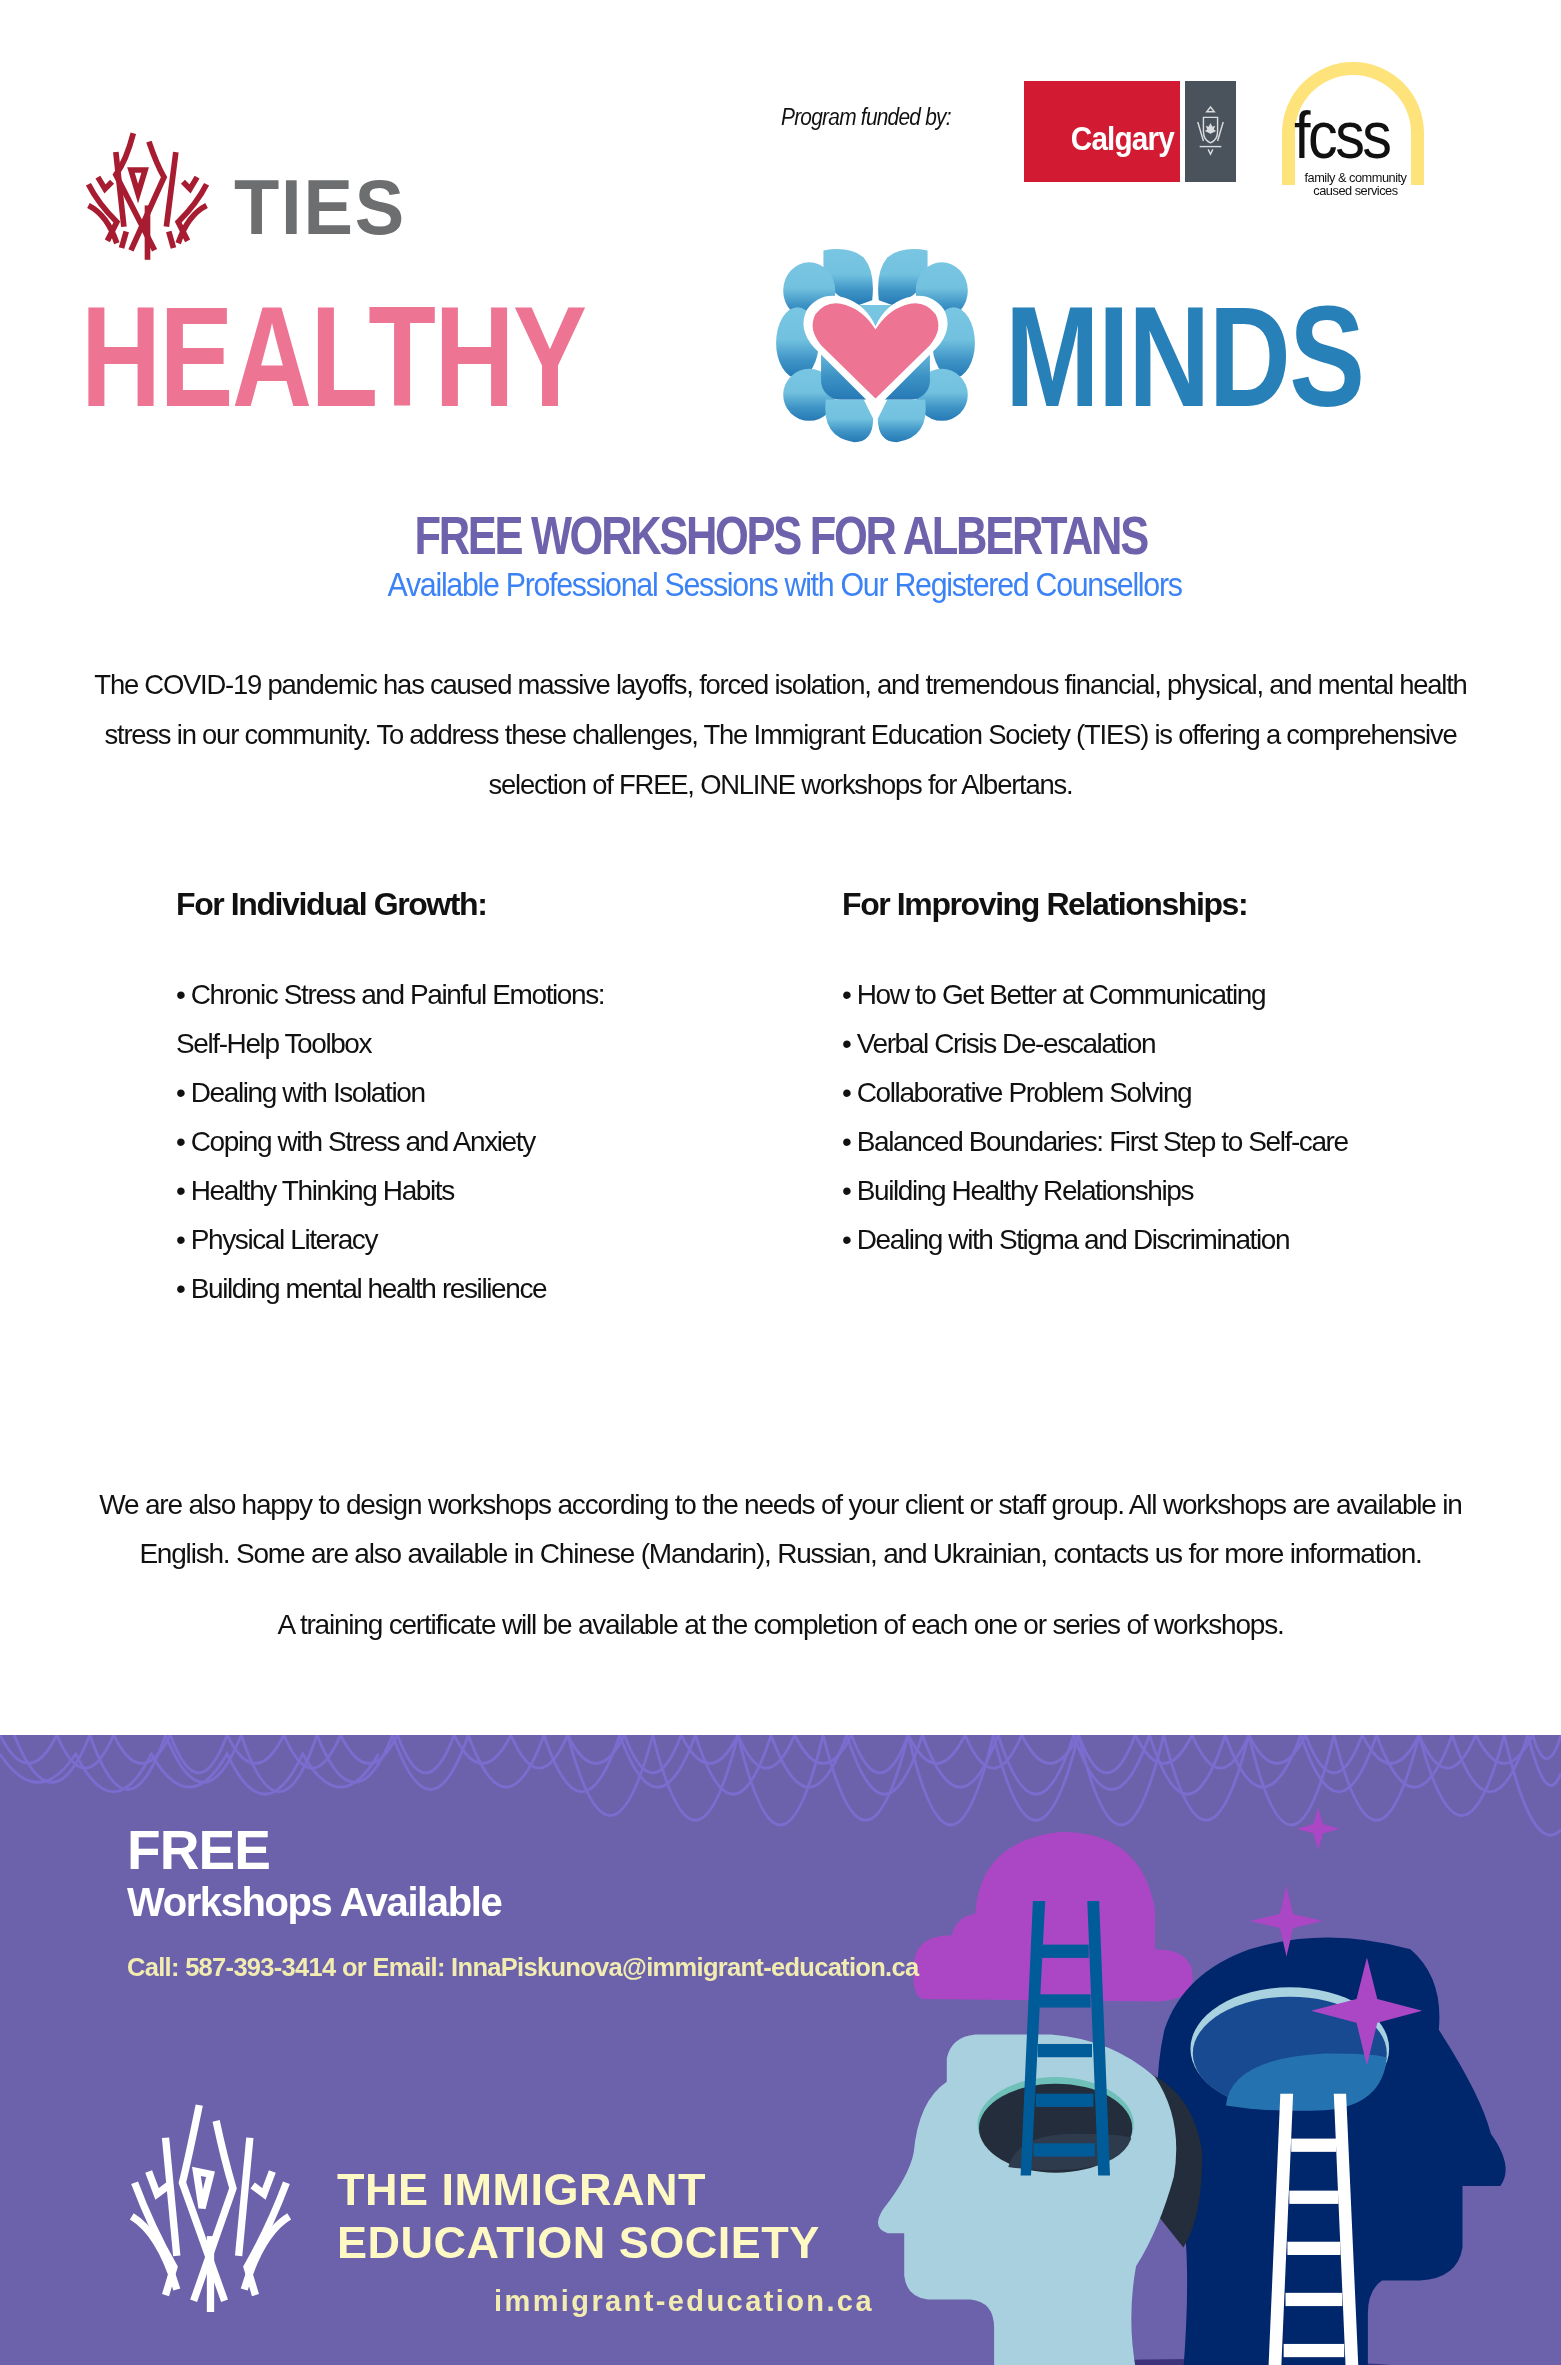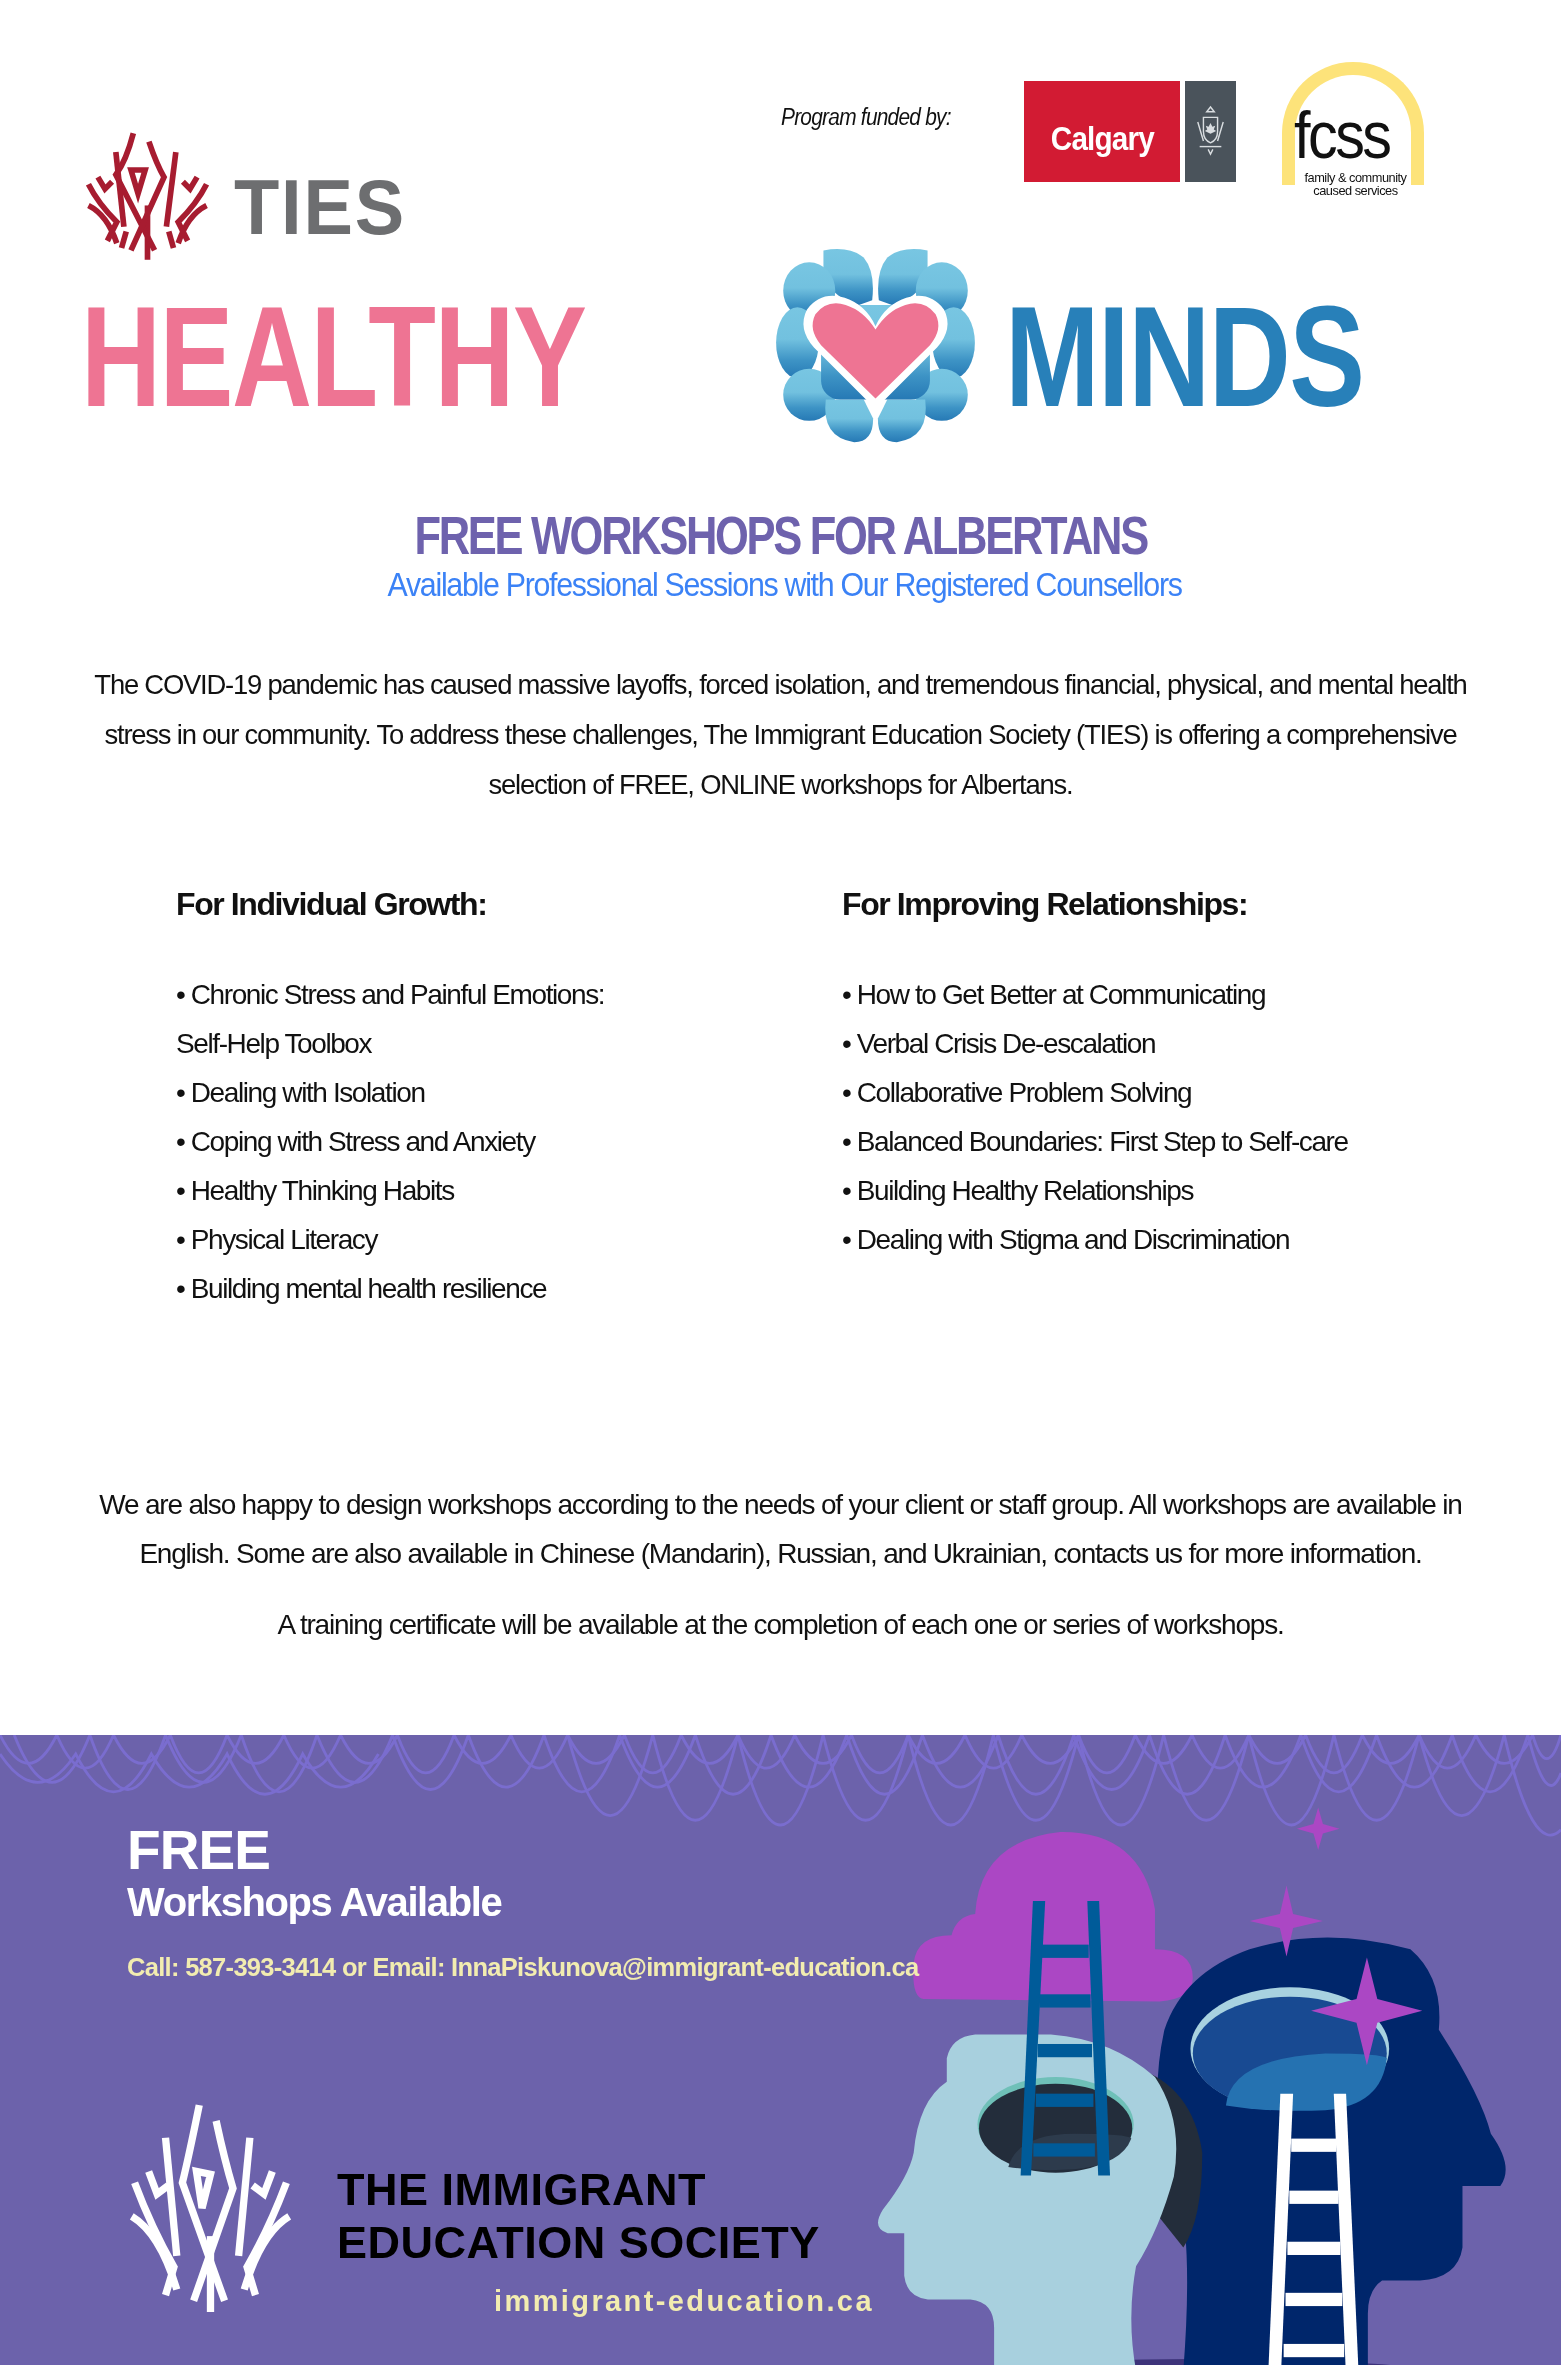--- a/index.html
+++ b/index.html
@@ -4,21 +4,21 @@
 <style>
   * { margin:0; padding:0; box-sizing:border-box; }
   html, body { width:1561px; height:2413px; background:#ffffff; overflow:hidden; }
   body { position:relative; font-family:"Liberation Sans", sans-serif; color:#111; }
 
   .abs { position:absolute; }
 
   
   .funded-label { left:781px; top:103px; font-size:24.6px; font-style:italic; letter-spacing:-0.9px; color:#111; transform:scaleX(0.85); transform-origin:left; white-space:nowrap; }
   .calgary { left:1024px; top:81px; width:212px; height:101px; display:flex; }
-  .calgary-red { width:156px; height:100%; background:#d21b33; display:flex; align-items:flex-end; justify-content:center; padding-bottom:24px; }
+  .calgary-red { width:156px; height:100%; background:#d21b33; display:flex; align-items:flex-end; justify-content:flex-end; padding-bottom:24px; }
   .calgary-red span { color:#fff; font-weight:bold; font-size:33px; letter-spacing:-0.9px; transform:scaleX(0.9); }
   .calgary-gap { width:4.7px; background:#fff; }
   .calgary-gray { flex:1; background:#4a535b; display:flex; align-items:center; justify-content:center; }
   .fcss { left:1275px; top:62px; width:161px; height:147px;text-decoration:underline; }
   .fcss-arc { position:absolute; left:7px; top:0; width:142px; height:123px; border:13.2px solid #fde37a; border-bottom:none; border-radius:71px 71px 0 0; border-color:#fde37a #fde37a transparent #fde37a; }
   .fcss-text { position:absolute; left:19px; top:40px; font-size:66px; font-weight:normal; color:#111; letter-spacing:-2.8px; transform:scaleX(0.9); transform-origin:left; line-height:1; }
   .fcss-sub { position:absolute; left:19px; top:109px; width:123px; text-align:center; font-size:12.8px; line-height:13.2px; color:#111; letter-spacing:-0.5px; }
 
   
   .ties-logo { left:79px; top:132px; width:137px; height:128px; }
@@ -48,21 +48,21 @@
   .more { left:71px; width:1419px; top:1480px; text-align:center; font-size:28px; line-height:49px; letter-spacing:-1.2px; color:#111; }
   .cert { left:71px; width:1419px; top:1600px; text-align:center; font-size:28px; line-height:49px; letter-spacing:-1.2px; color:#111; }
 
   
   .footer { left:0; top:1735px; width:1561px; height:678px; background:#6c62ab; overflow:hidden; }
   .footer-pattern { position:absolute; left:0; top:0; width:1561px; height:199px; }
   .f-free { position:absolute; left:127px; top:88px; font-size:55px; font-weight:bold; color:#fff; line-height:1; letter-spacing:-0.9px; }
   .f-avail { position:absolute; left:127px; top:147px; font-size:40px; font-weight:bold; color:#fff; line-height:1; letter-spacing:-1.4px; }
   .f-contact { position:absolute; left:127px; top:218px; font-size:25.5px; font-weight:bold; color:#f2ecb0; letter-spacing:-0.7px; white-space:nowrap; }
   .f-logo { position:absolute; left:116px; top:369px; width:189px; height:208px; }
-  .f-org { position:absolute; left:337px; top:428px; font-size:45px; font-weight:bold; color:#000000; line-height:53px; letter-spacing:0.5px; }
+  .f-org { position:absolute; left:337px; top:428px; font-size:45px; font-weight:bold; color:#fef9c3; line-height:53px; letter-spacing:0.5px; }
   .f-url { position:absolute; left:486px; top:550px; font-size:29px; font-weight:bold; color:#f2ecb0; letter-spacing:2.4px;margin-left:8px; }
   .illus { position:absolute; left:852px; top:-8.5px; width:710px; height:686px; }
 </style>
 </head>
 <body>
 
 <div class="abs funded-label">Program funded by:</div>
 
 <div class="abs calgary">
   <div class="calgary-red">

